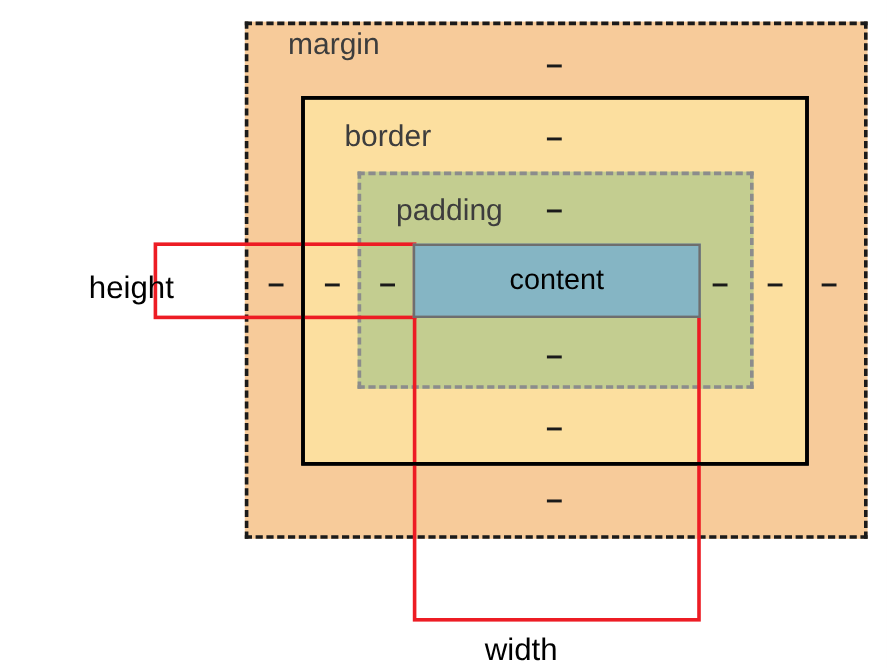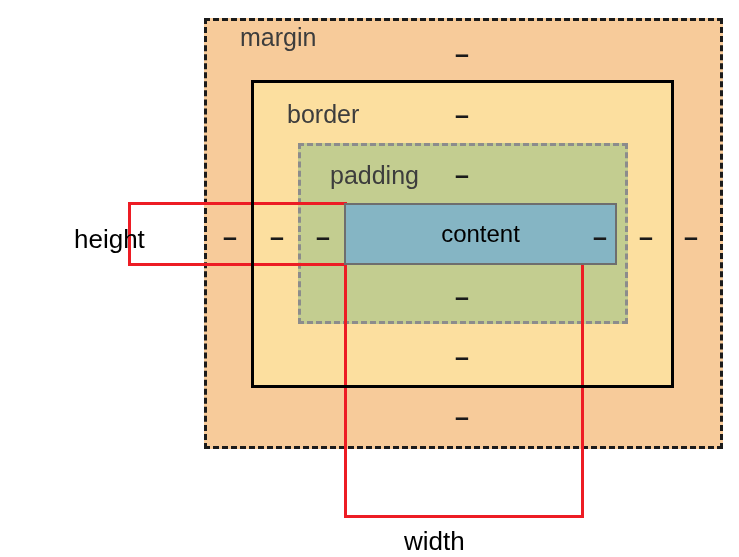--- a/index.html
+++ b/index.html
@@ -44,21 +44,21 @@
     z-index: 4;
   }
   .box-border-outline {
     left: 251px; top: 80px; width: 423px; height: 308px;
     border: 3px solid #000000;
     background: transparent;
     z-index: 5;
     pointer-events: none;
   }
   .box-content {
-    left: 344px; top: 203px; width: 273px; height: 62px;
+    left: 344px; top: 203px; width: 240px; height: 62px;
     background: #85B5C4;
     border: 2px solid #6E6E6E;
     z-index: 6;
     display: flex; align-items: center; justify-content: center;
     font-size: 24px; color: #000000;
   }
 
   
   .zone-label {
     z-index: 7;

